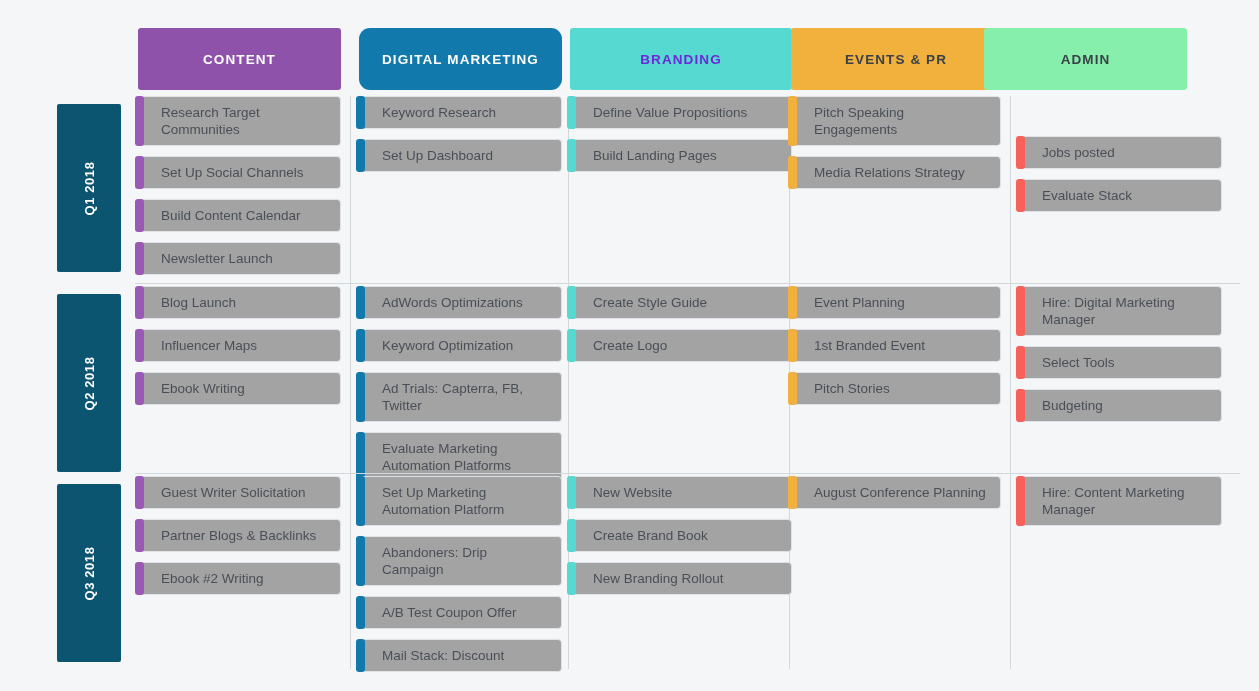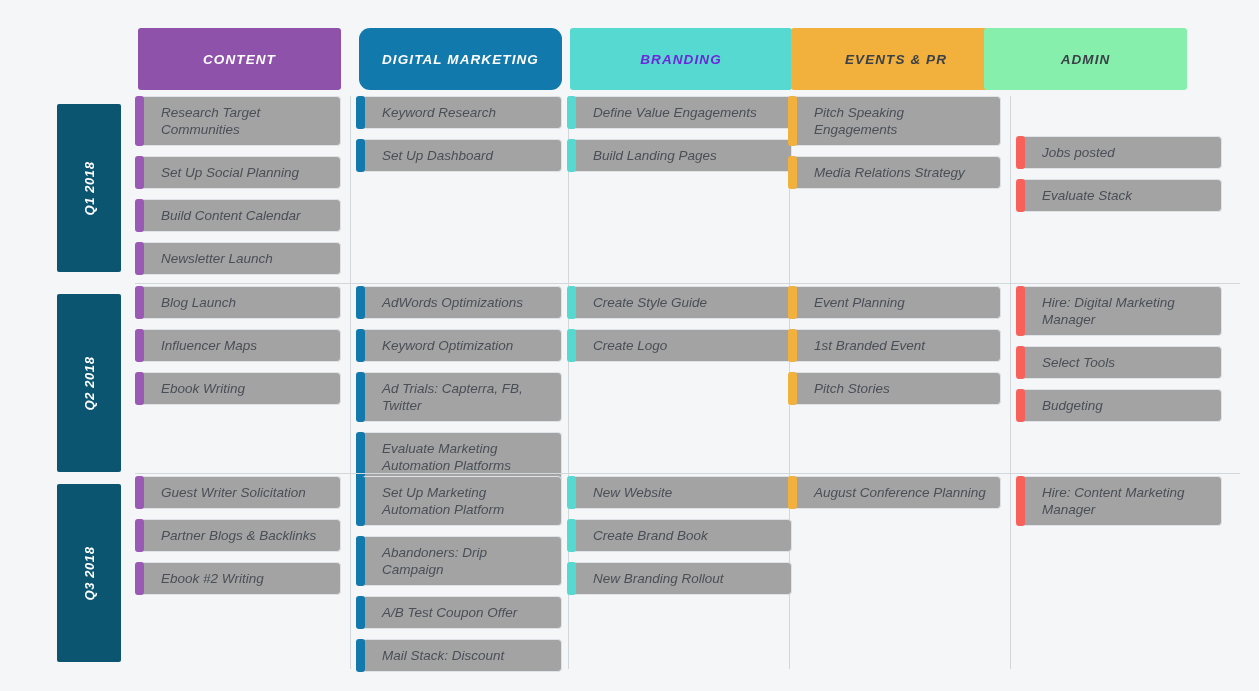--- a/index.html
+++ b/index.html
@@ -13,21 +13,20 @@
     height: 691px;
     font-family: "Liberation Sans", sans-serif;
     overflow: hidden;
   }
 
   .board {
     position: relative;
     width: 1259px;
     height: 659px;
     box-sizing: border-box;
-    font-style: italic;
   }
 
   
   .header-row {
     position: absolute;
     left: 0;
     top: 28px;
     width: 1259px;
     height: 62px;
   }
@@ -161,21 +160,21 @@
         <div class="quarter-chip" style="top: 8px; height: 168px; background: rgb(12, 85, 113);">
           <div class="quarter-label">Q1 2018</div>
         </div>
         <div class="col-cell" style="left: 138px; width: 203px;">
           <div class="card">
             <span class="accent" style="background: rgb(155, 89, 182);"></span>
             <span class="card-text">Research Target Communities</span>
           </div>
           <div class="card">
             <span class="accent" style="background: rgb(155, 89, 182);"></span>
-            <span class="card-text">Set Up Social Planning</span>
+            <span class="card-text">Set Up Social Channels</span>
           </div>
           <div class="card">
             <span class="accent" style="background: rgb(155, 89, 182);"></span>
             <span class="card-text">Build Content Calendar</span>
           </div>
           <div class="card">
             <span class="accent" style="background: rgb(155, 89, 182);"></span>
             <span class="card-text">Newsletter Launch</span>
           </div>
         </div>
@@ -185,21 +184,21 @@
             <span class="card-text">Keyword Research</span>
           </div>
           <div class="card">
             <span class="accent" style="background: rgb(18, 121, 172);"></span>
             <span class="card-text">Set Up Dashboard</span>
           </div>
         </div>
         <div class="col-cell" style="left: 570px; width: 222px;">
           <div class="card">
             <span class="accent" style="background: rgb(86, 217, 209);"></span>
-            <span class="card-text">Define Value Engagements</span>
+            <span class="card-text">Define Value Propositions</span>
           </div>
           <div class="card">
             <span class="accent" style="background: rgb(86, 217, 209);"></span>
             <span class="card-text">Build Landing Pages</span>
           </div>
         </div>
         <div class="col-cell" style="left: 791px; width: 210px;">
           <div class="card">
             <span class="accent" style="background: rgb(242, 176, 61);"></span>
             <span class="card-text">Pitch Speaking Engagements</span>

